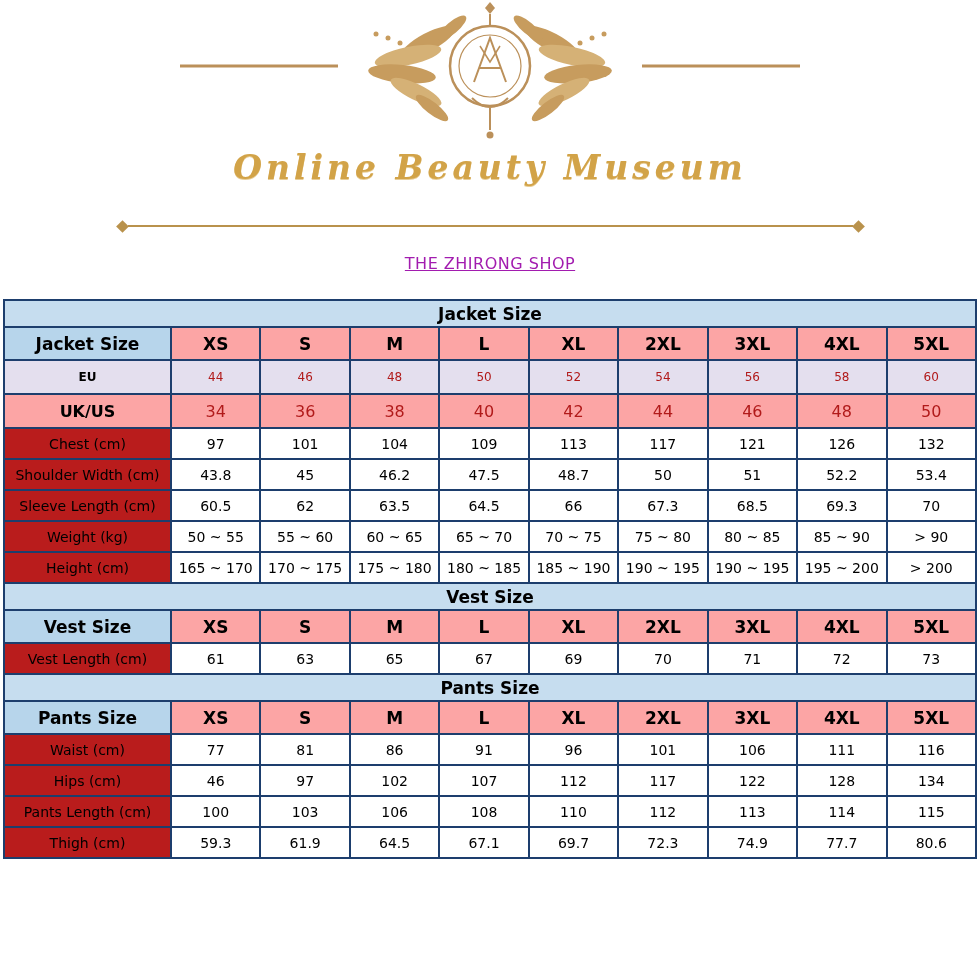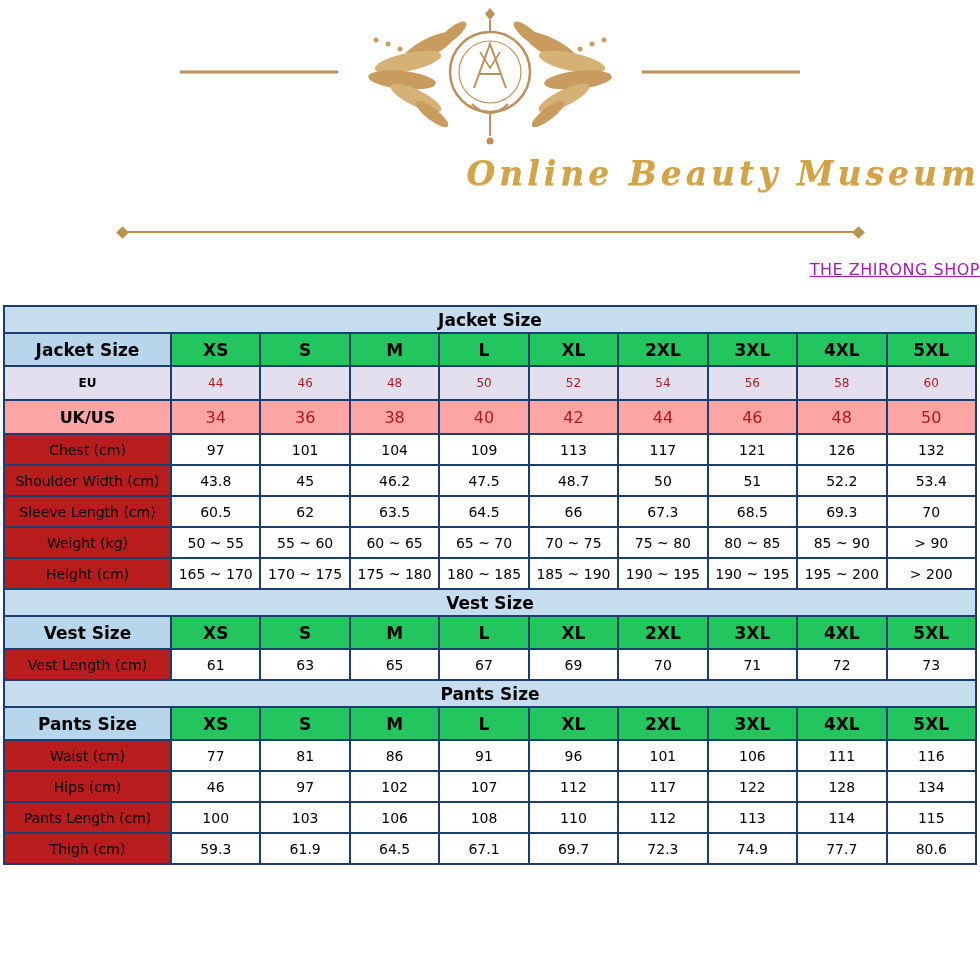--- a/index.html
+++ b/index.html
@@ -2,21 +2,21 @@
 <html><head>
 <meta charset="utf-8">
 <style>
   * { margin:0; padding:0; box-sizing:border-box; }
   html,body { background:#ffffff; }
   body {
     width:980px; height:980px; margin:0 auto;
     font-family:"DejaVu Sans", sans-serif;
     overflow:hidden;
   }
-  .header { text-align:right; padding-top:6px; }
+  .header { text-align:center; }
   .emblem { display:block; margin:0 auto; }
   .brand-script {
     font-family:"DejaVu Serif", serif;
     font-style:italic;
     font-weight:bold;
     color:#d2a348;
     font-size:33px;
     letter-spacing:4px;
     margin-top:-2px;
     text-shadow:0 1px 0 #e8cd96;
@@ -56,21 +56,21 @@
     white-space:nowrap;
   }
   col.c-label { width:167px; }
   tr.section td {
     background:#c6ddef;
     font-weight:bold;
     font-size:17px;
     height:27px;
   }
   tr.size-head td {
-    background:#22c55e;
+    background:#fca5a5;
     font-weight:bold;
     font-size:17px;
     height:33px;
   }
   tr.size-head td.first { background:#b7d5eb; }
   tr.eu td {
     background:#e4dfee;
     color:#b11a1a;
     font-size:12px;
     height:34px;

